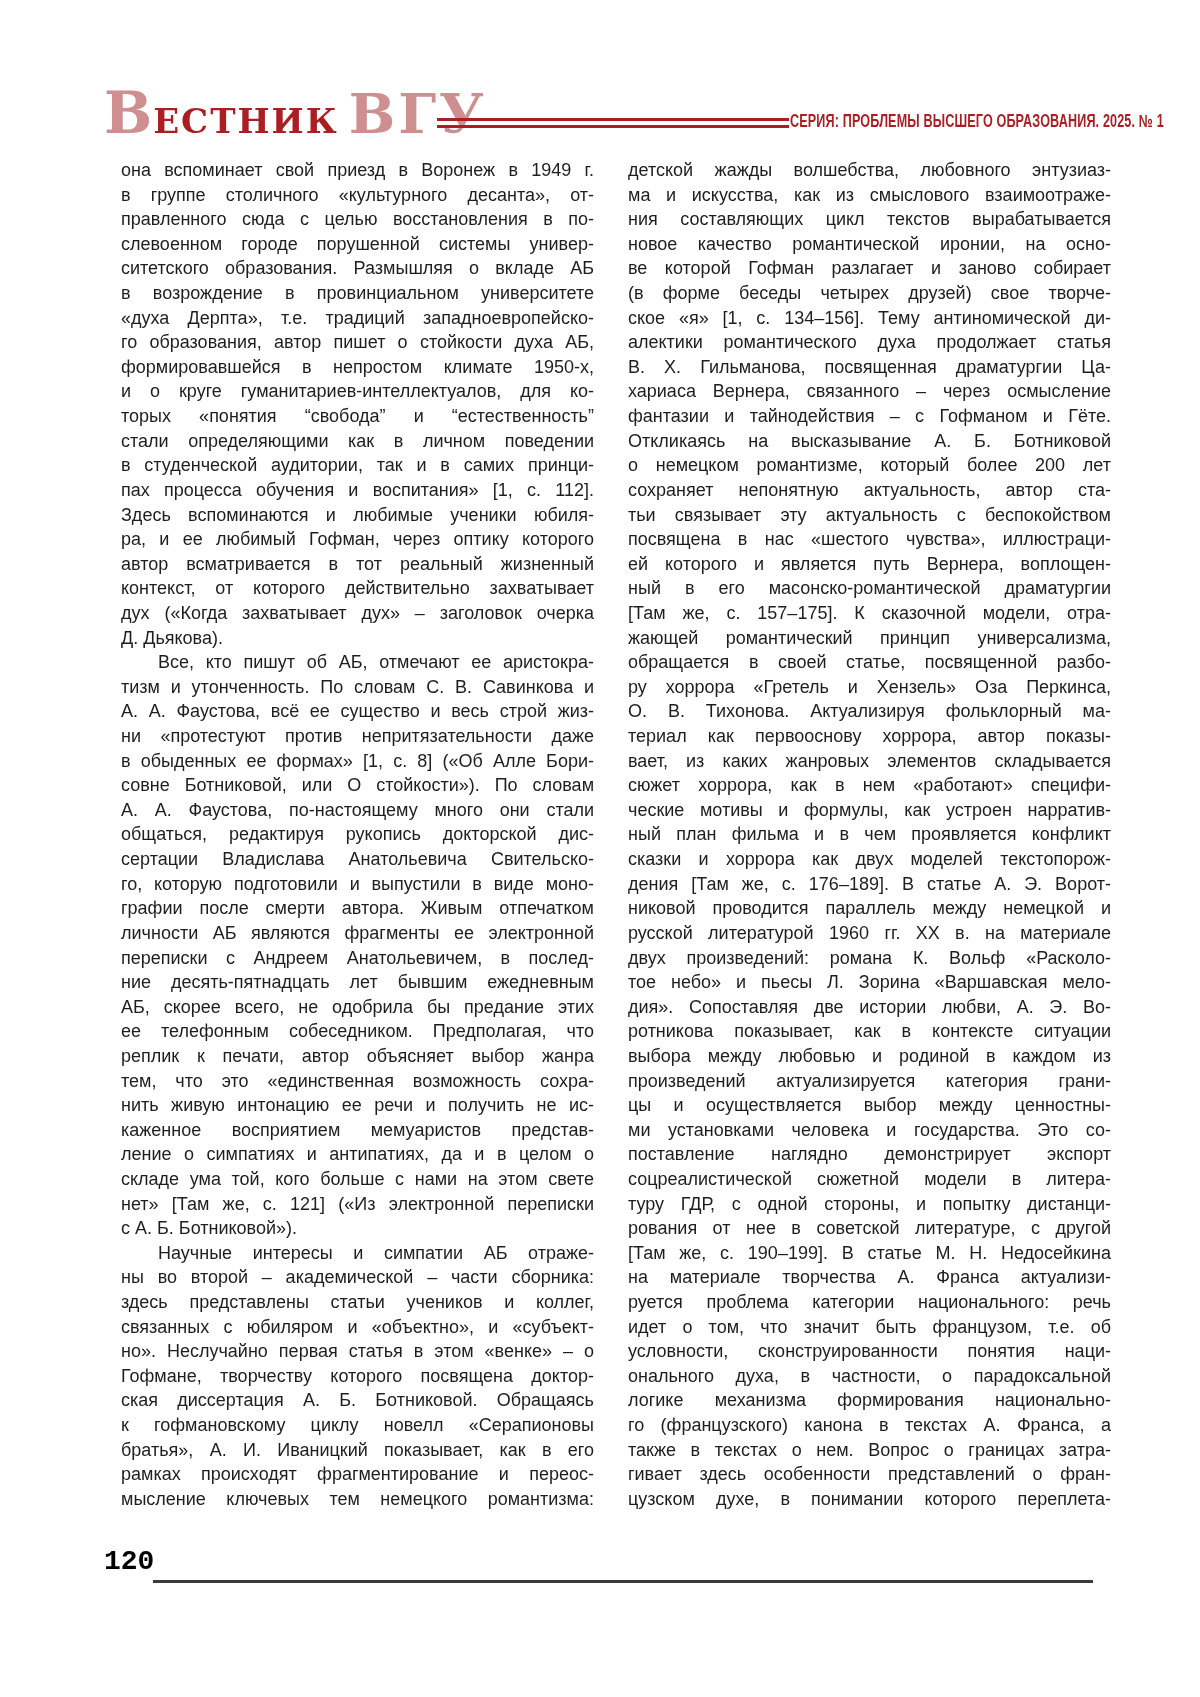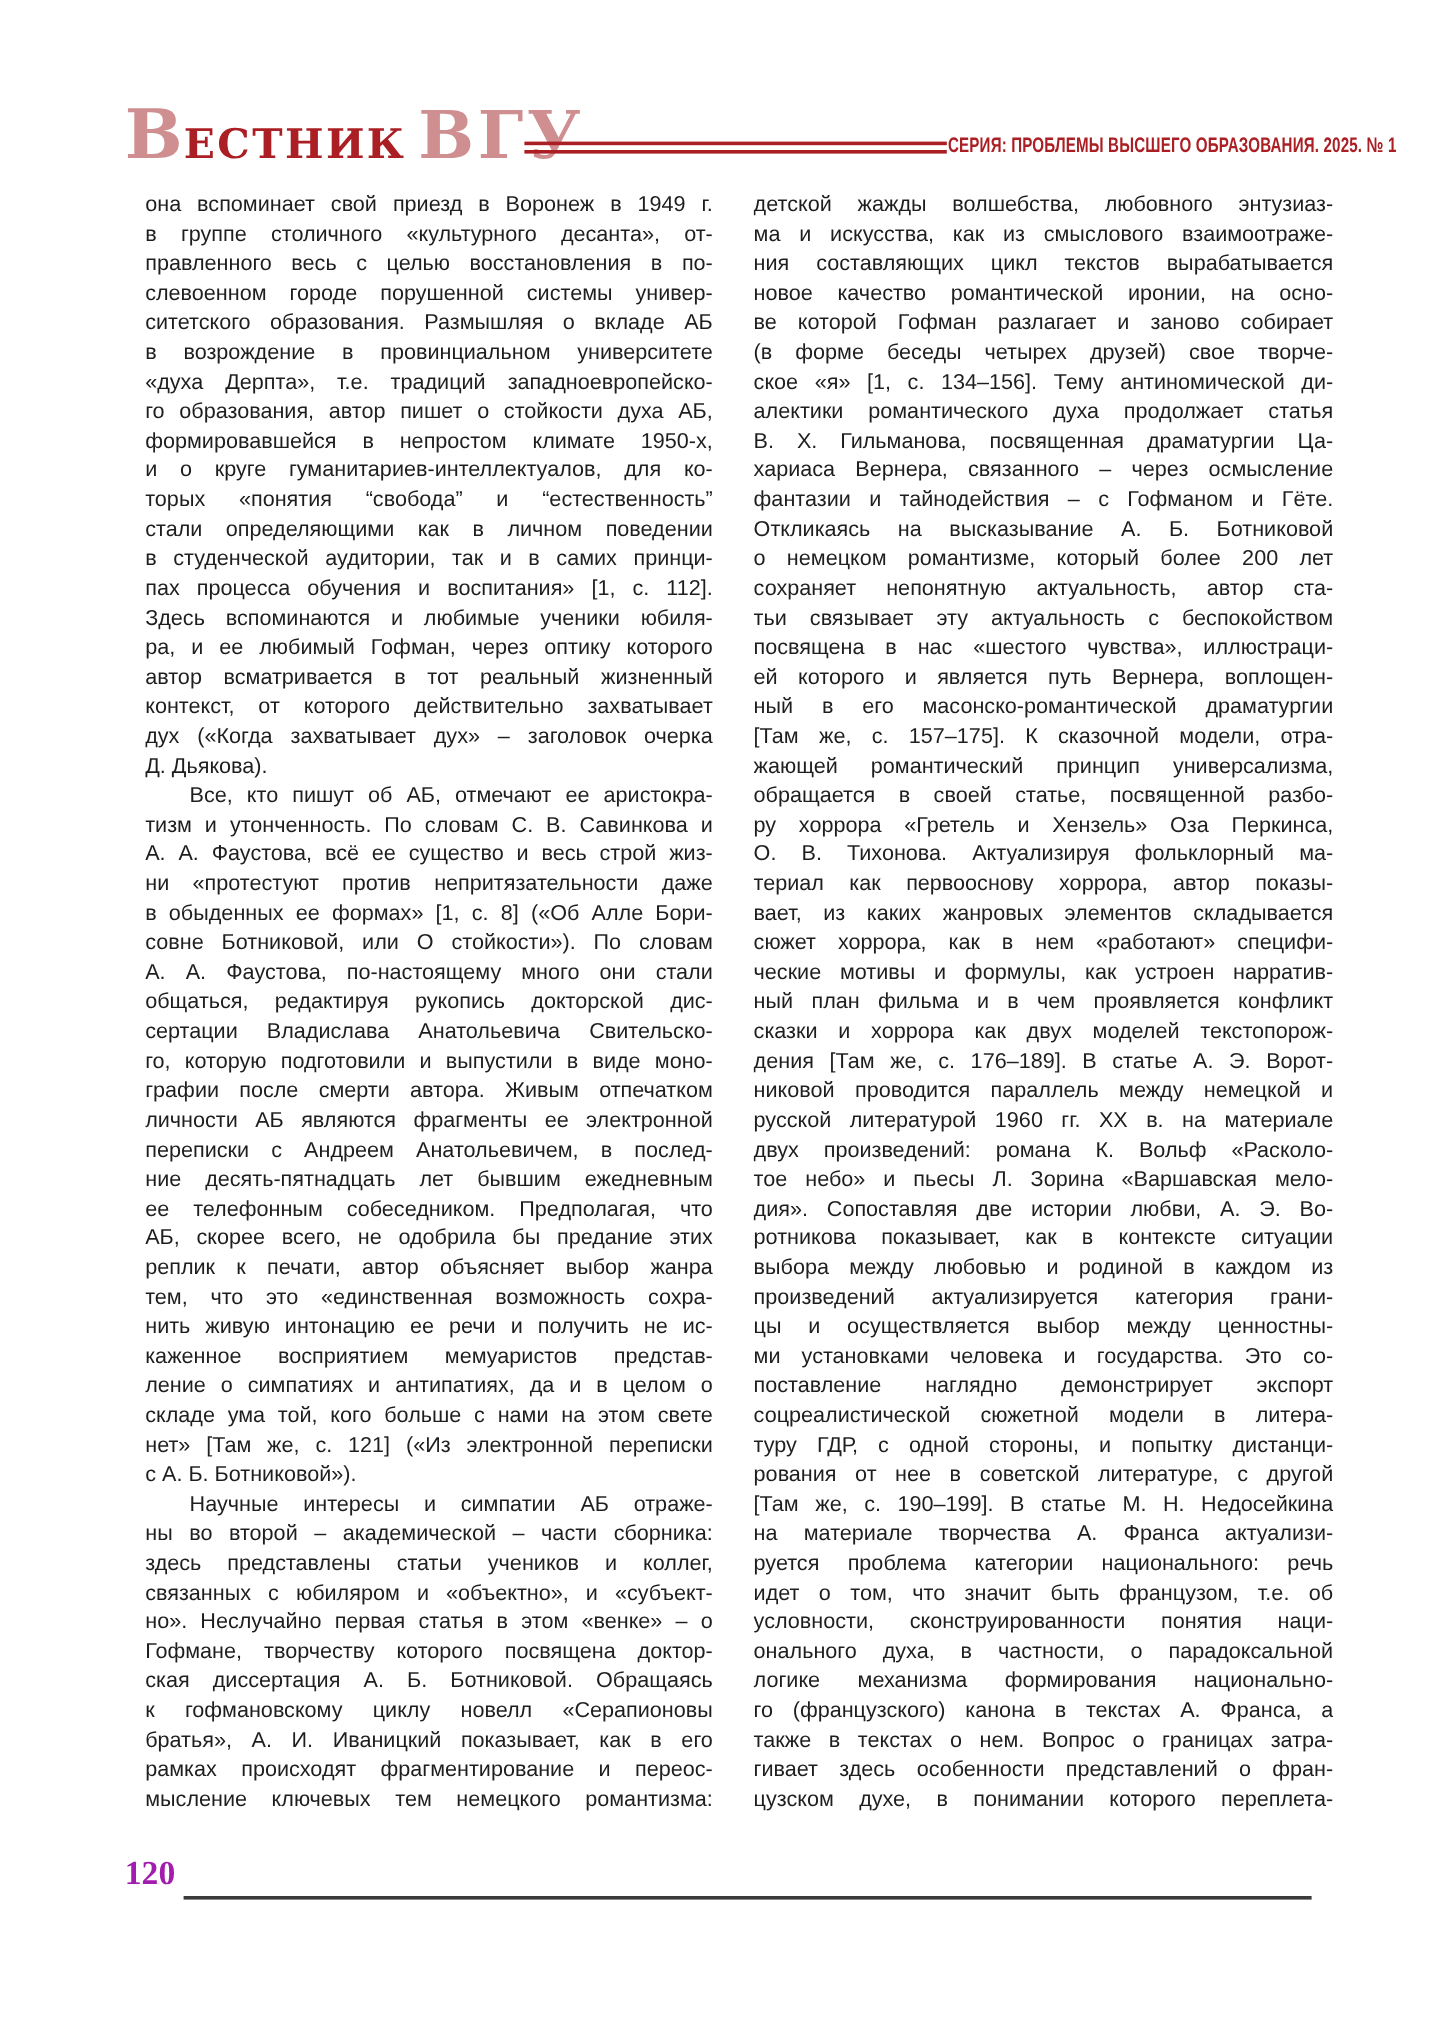--- a/index.html
+++ b/index.html
@@ -36,21 +36,21 @@
   #col-right{left:612px;width:483px;}
   .line{
     font-size:18px;height:24.62px;line-height:24.62px;overflow:hidden;
     text-align:justify;text-align-last:justify;color:var(--text-color);
   }
   .line.indented{padding-left:37px;}
   .line.para-end{text-align-last:left;}
   
   .page-number{
     position:absolute;left:104px;top:1546px;
-    font-family:Liberation Serif, serif;font-weight:bold;font-size:28px;color:#a21caf;
+    font-family:Liberation Mono, monospace;font-weight:bold;font-size:28px;color:#000000;
   }
   .footer-rule{position:absolute;left:153px;top:1580px;width:940px;height:3px;background:var(--rule-color);}
 </style>
 </head>
 <body>
 
 <div class="page">
 
   <header>
     <div class="logo"><span class="logo-cap">В</span><span class="logo-rest">ЕСТНИК</span><span class="logo-abbr">ВГУ</span></div>
@@ -58,21 +58,21 @@
       <div class="bar"></div>
       <div class="bar"></div>
     </div>
     <div class="series">СЕРИЯ: ПРОБЛЕМЫ ВЫСШЕГО ОБРАЗОВАНИЯ. 2025. № 1</div>
   </header>
 
   <main>
     <section class="column" id="col-left">
         <div class="line">она вспоминает свой приезд в Воронеж в 1949 г.</div>
         <div class="line">в группе столичного «культурного десанта», от-</div>
-        <div class="line">правленного весь с целью восстановления в по-</div>
+        <div class="line">правленного сюда с целью восстановления в по-</div>
         <div class="line">слевоенном городе порушенной системы универ-</div>
         <div class="line">ситетского образования. Размышляя о вкладе АБ</div>
         <div class="line">в возрождение в провинциальном университете</div>
         <div class="line">«духа Дерпта», т.е. традиций западноевропейско-</div>
         <div class="line">го образования, автор пишет о стойкости духа АБ,</div>
         <div class="line">формировавшейся в непростом климате 1950-х,</div>
         <div class="line">и о круге гуманитариев-интеллектуалов, для ко-</div>
         <div class="line">торых «понятия “свобода” и “естественность”</div>
         <div class="line">стали определяющими как в личном поведении</div>
         <div class="line">в студенческой аудитории, так и в самих принци-</div>
@@ -90,22 +90,22 @@
         <div class="line">в обыденных ее формах» [1, с. 8] («Об Алле Бори-</div>
         <div class="line">совне Ботниковой, или О стойкости»). По словам</div>
         <div class="line">А. А. Фаустова, по-настоящему много они стали</div>
         <div class="line">общаться, редактируя рукопись докторской дис-</div>
         <div class="line">сертации Владислава Анатольевича Свительско-</div>
         <div class="line">го, которую подготовили и выпустили в виде моно-</div>
         <div class="line">графии после смерти автора. Живым отпечатком</div>
         <div class="line">личности АБ являются фрагменты ее электронной</div>
         <div class="line">переписки с Андреем Анатольевичем, в послед-</div>
         <div class="line">ние десять-пятнадцать лет бывшим ежедневным</div>
+        <div class="line">АБ, скорее всего, не одобрила бы предание этих</div>
         <div class="line">ее телефонным собеседником. Предполагая, что</div>
-        <div class="line">АБ, скорее всего, не одобрила бы предание этих</div>
         <div class="line">реплик к печати, автор объясняет выбор жанра</div>
         <div class="line">тем, что это «единственная возможность сохра-</div>
         <div class="line">нить живую интонацию ее речи и получить не ис-</div>
         <div class="line">каженное восприятием мемуаристов представ-</div>
         <div class="line">ление о симпатиях и антипатиях, да и в целом о</div>
         <div class="line">складе ума той, кого больше с нами на этом свете</div>
         <div class="line">нет» [Там же, с. 121] («Из электронной переписки</div>
         <div class="line para-end">с А. Б. Ботниковой»).</div>
         <div class="line indented">Научные интересы и симпатии АБ отраже-</div>
         <div class="line">ны во второй – академической – части сборника:</div>

